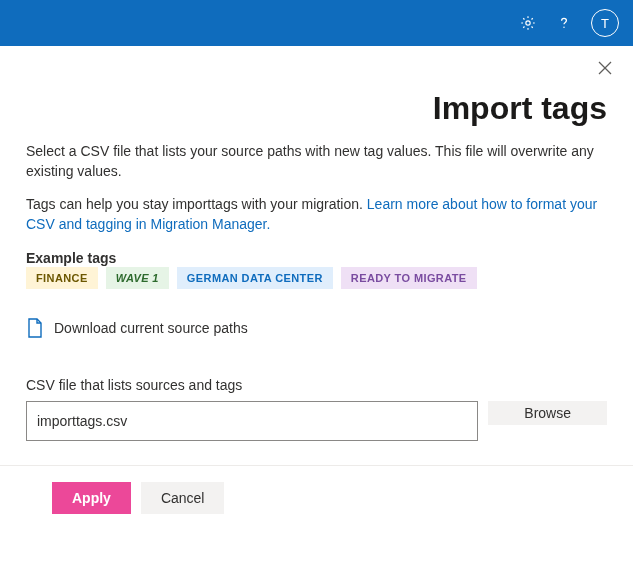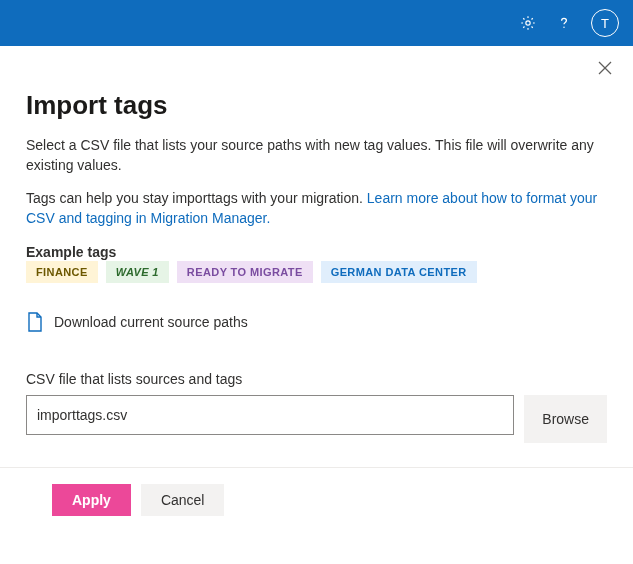--- a/index.html
+++ b/index.html
@@ -14,21 +14,21 @@
   .avatar {
     width:28px; height:28px; border-radius:50%; border:1px solid #fff; color:#fff;
     display:flex; align-items:center; justify-content:center; font-size:13px;
   }
 
   .close-row { display:flex; justify-content:flex-end; padding:14px 18px 0 0; }
   .close-btn { width:18px; height:18px; cursor:pointer; color:#605e5c; }
 
   .panel { padding:12px 26px 0 26px; }
 
-  h1 { font-size:26px; font-weight:600; margin:0 0 14px 0; color:#1b1a19; }
+  h1 { font-size:32px; font-weight:600; margin:0 0 14px 0; color:#1b1a19;text-align:right; }
 
   .desc { font-size:14px; line-height:1.45; color:#323130; margin:0 0 12px 0; }
   .link { color:#0f6cbd; text-decoration:none; cursor:pointer; }
 
   .section-label { font-size:14px; font-weight:600; margin:16px 0 1px 0; }
 
   .tags { display:flex; gap:8px; flex-wrap:wrap; margin-bottom:28px; }
   .tag {
     font-size:11px; font-weight:600; letter-spacing:0.4px; padding:5px 10px; text-transform:uppercase;
   }
@@ -41,22 +41,22 @@
   .download-row .file-icon { color:#0f6cbd; width:18px; height:22px; }
   .download-row span.text { font-size:14px; color:#323130; }
 
   .field-label { font-size:14px; margin-bottom:8px; }
   .file-row { display:flex; gap:10px; align-items:stretch; margin-bottom:24px; }
   .file-input {
     flex:1; border:1px solid #8a8886; padding:8px 10px; font-size:14px; color:#323130;
     font-family:inherit; outline:none; height:40px;
   }
   .browse-btn {
-    background:#f3f2f1; border:none; padding:0 18px; font-size:14px; color:#323130;
-    cursor:pointer; height:48px; font-family:inherit;
+    background:#f3f2f1; border:none; padding:0 36px; font-size:14px; color:#323130;
+    cursor:pointer; height:24px; font-family:inherit;
   }
 
   .divider { height:1px; background:#edebe9; margin:0 -26px; }
 
   .footer { display:flex; gap:10px; padding:16px 26px; }
   .btn-primary {
     background:#ec4899; color:#fff; border:none; font-size:14px; font-weight:600;
     padding:8px 20px; cursor:pointer; font-family:inherit;
   }
   .btn-secondary {
@@ -102,22 +102,22 @@
 
   <p class="desc">
     <span>Tags can help you stay importtags with your migration. </span><a class="link">Learn more about how to format your CSV and tagging in Migration Manager.</a>
   </p>
 
   <div class="section-label">Example tags</div>
 
   <div class="tags">
     <span class="tag tag-yellow">FINANCE</span>
     <span class="tag tag-green">WAVE 1</span>
+    <span class="tag tag-blue">GERMAN DATA CENTER</span>
     <span class="tag tag-purple">READY TO MIGRATE</span>
-    <span class="tag tag-blue">GERMAN DATA CENTER</span>
   </div>
 
   <div class="download-row">
     <div class="file-icon">
       <svg viewBox="0 0 18 22" width="18" height="22" fill="none" stroke="currentColor" stroke-width="1.4">
         <path d="M3 2h8l4 4v14H3z"></path>
           <path d="M11 2v4h4"></path>
       </svg>
     </div>
     <span class="text">Download current source paths</span>

